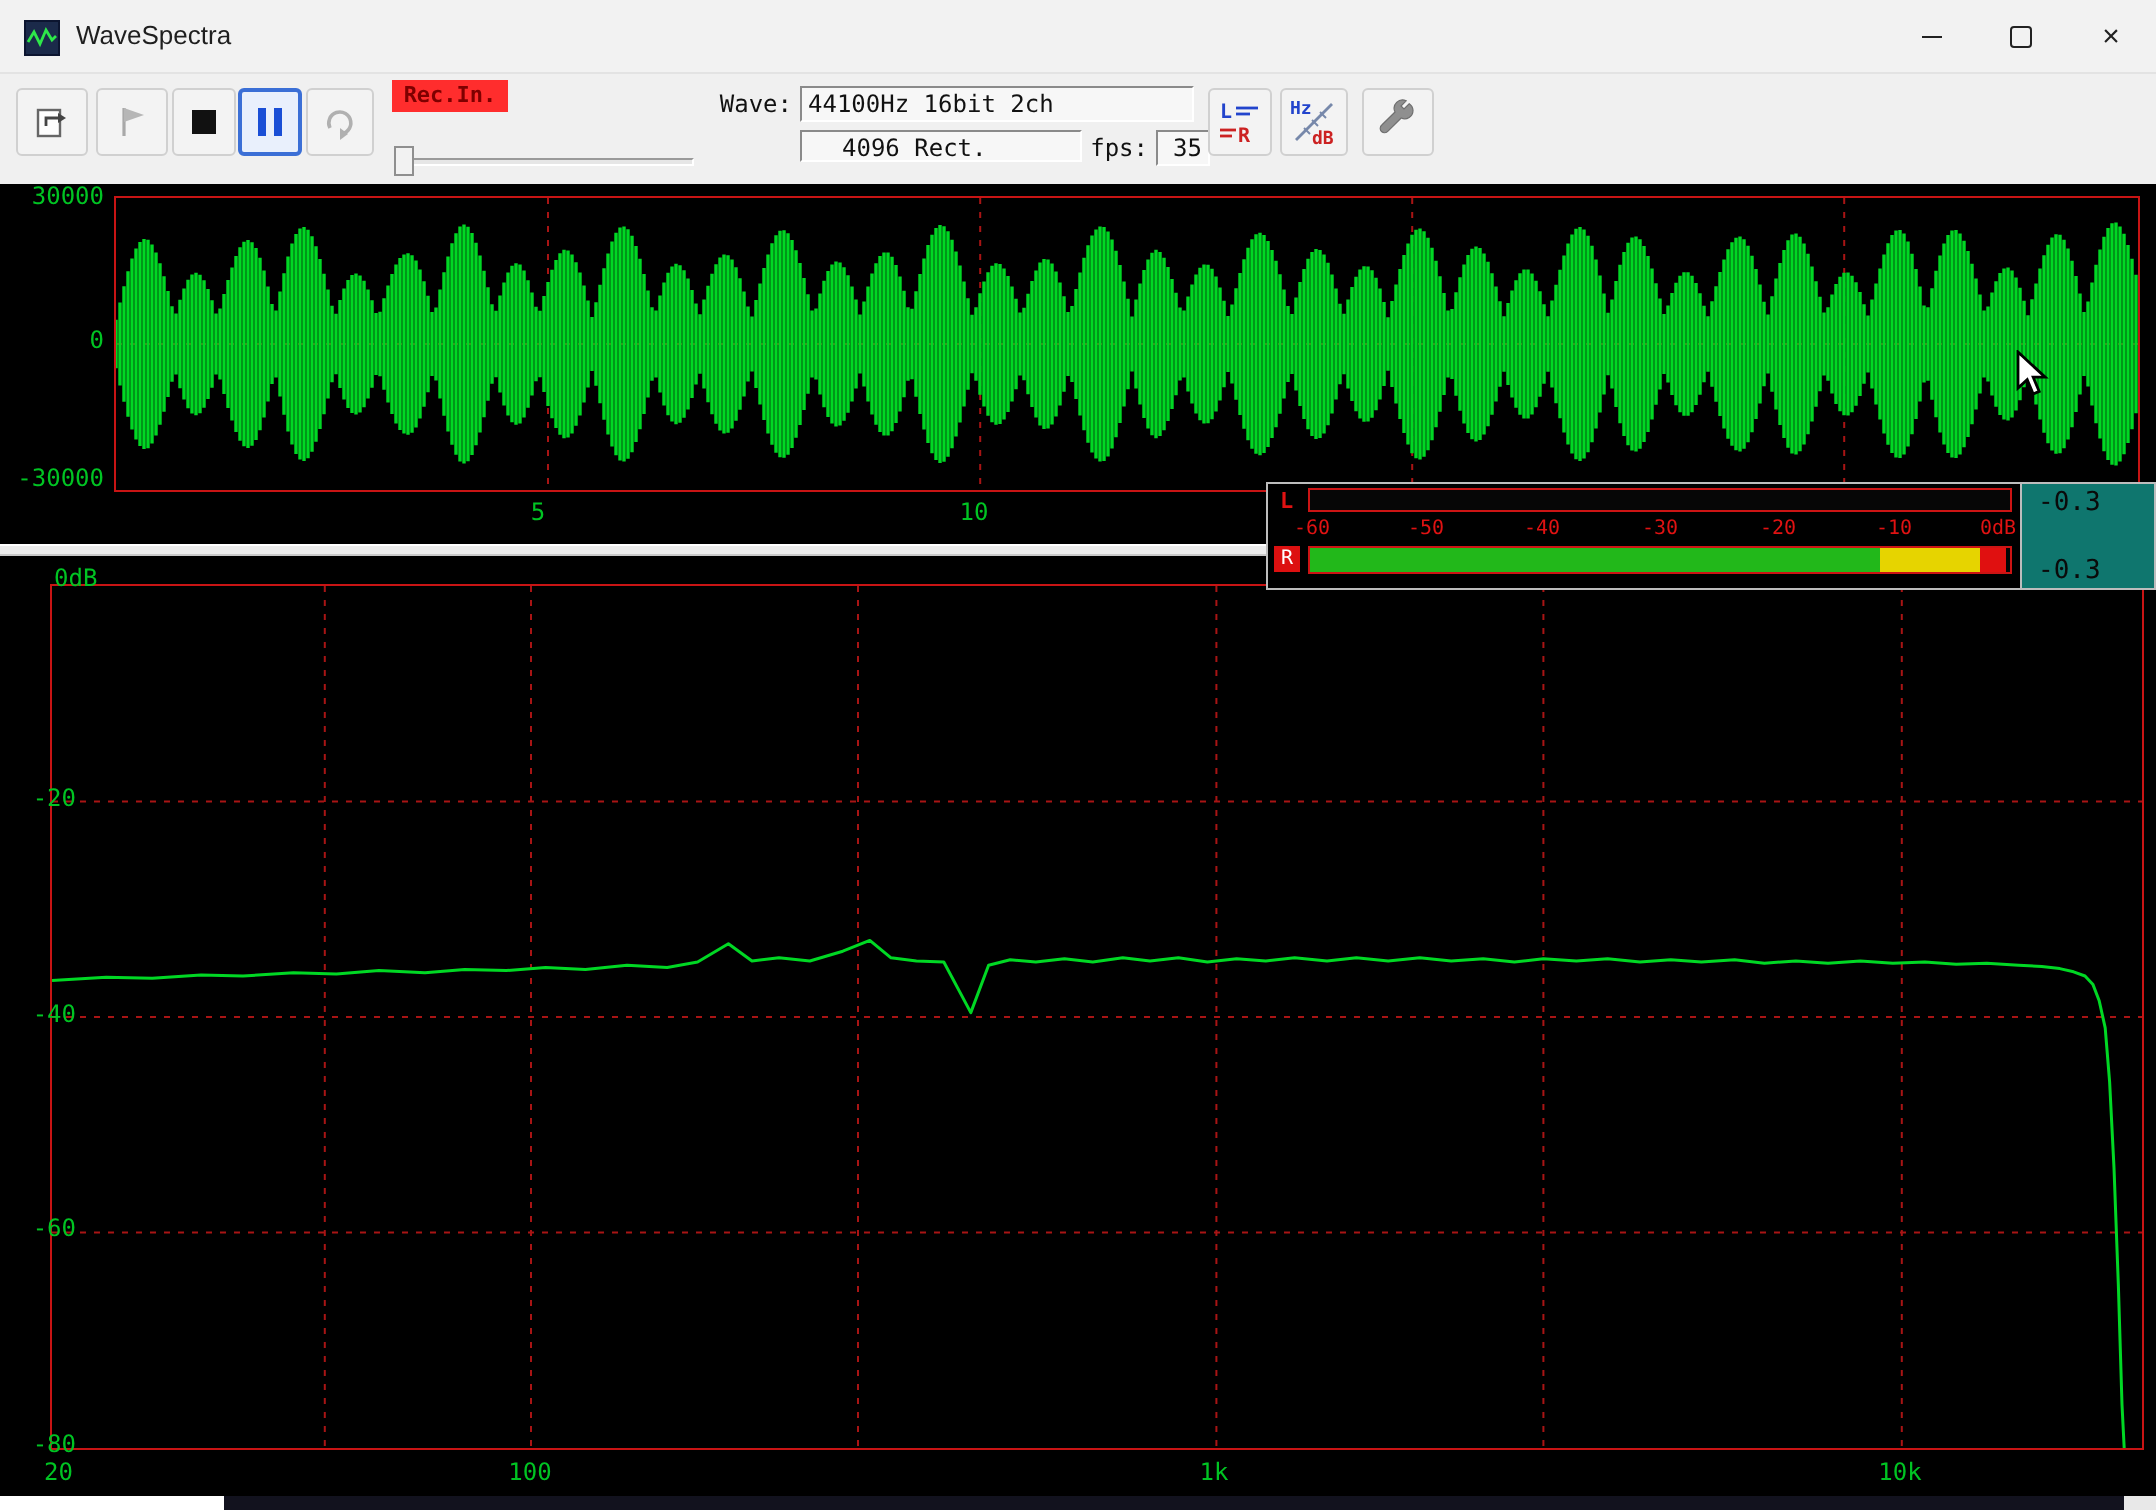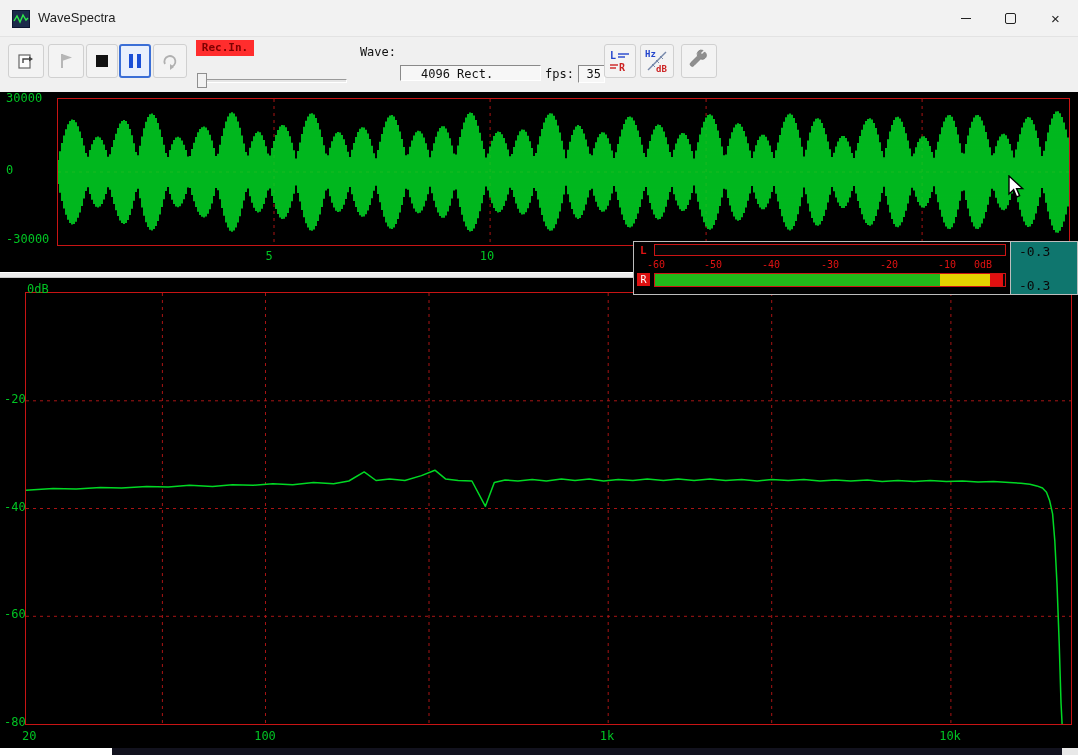--- a/index.html
+++ b/index.html
@@ -23,21 +23,21 @@
   .tb-label{font-size:12px;color:#111;text-align:right;}
   #rec-in{background:#ff2d2d;color:#7e0000;font-size:11px;font-weight:bold;text-align:center;line-height:16px;}
 
   
   #wave-pane{left:0;top:92px;width:1078px;height:180px;background:#000;}
   #spec-pane{left:0;top:278px;width:1078px;height:470px;background:#000;}
   #splitter{left:0;top:272px;width:1078px;height:6px;background:#ececec;border-top:1px solid #fff;border-bottom:1px solid #c9c9c9;box-sizing:border-box;}
   .plot-frame{border:1px solid #c81414;box-sizing:content-box;}
   .gl{stroke:#a81414;stroke-width:1;stroke-dasharray:3 4;}
   .tick-green{color:#00c423;font-size:12px;line-height:13px;}
-  .t-right{} .t-center{text-align:center;}
+  .t-right{text-align:right;} .t-center{text-align:center;}
 
   
   #meter{left:633px;top:241px;width:445px;height:54px;z-index:40;}
   #meter-main{left:0;top:0;width:378px;height:54px;background:#000;border:1px solid #bdbdbd;box-sizing:border-box;}
   #meter-values{left:378px;top:0;width:67px;height:54px;background:#0f766e;border:1px solid #bdbdbd;border-left:none;box-sizing:border-box;}
   .meter-bar{border:1px solid #cc1414;background:#060606;box-sizing:border-box;overflow:hidden;}
   .scale-tick{color:#e01212;font-size:10px;line-height:11px;}
   .meter-val{color:#0a0a0a;font-size:13px;}
   .seg{position:absolute;top:0;height:100%;}
 
@@ -95,20 +95,21 @@
         <polygon points="10,13 10,19 14,16" fill="#b0b0b0"></polygon>
       </svg>
     </div>
 
     <div id="rec-in" class="abs mono" style="left:196px;top:3px;width:58px;height:16px;">Rec.In.</div>
 
     <div class="abs" style="left:197px;top:42px;width:150px;height:4px;background:#e6e6e6;border:1px solid;border-color:#9a9a9a #fff #fff #9a9a9a;box-sizing:border-box;"></div>
     <div class="abs" style="left:197px;top:36px;width:10px;height:15px;background:#f2f2f2;border:1px solid #8f8f8f;box-sizing:border-box;"></div>
 
     <div class="abs tb-label mono" style="left:330px;top:8px;width:66px;">Wave:</div>
+    <div class="abs field mono" style="left:400px;top:6px;width:197px;height:18px;">44100Hz 16bit 2ch</div>
 
     <div class="abs tb-label mono" style="left:330px;top:30px;width:66px;margin-top:32px;">FFT:</div>
     <div class="abs field mono" style="left:400px;top:28px;width:141px;height:16px;padding-left:20px;">4096 Rect.</div>
     <div class="abs tb-label mono" style="left:542px;top:30px;width:32px;">fps:</div>
     <div class="abs field mono" style="left:578px;top:28px;width:27px;height:18px;text-align:right;">35</div>
 
     <div class="abs tb-btn" style="left:604px;width:32px;">
       <svg width="24" height="24" viewBox="0 0 24 24">
         <text x="2" y="10" font-size="10" font-weight="bold" fill="#2244cc" font-family="DejaVu Sans Mono,monospace">L</text>
         <line x1="10" y1="5" x2="21" y2="5" stroke="#2244cc" stroke-width="1.4"></line>

